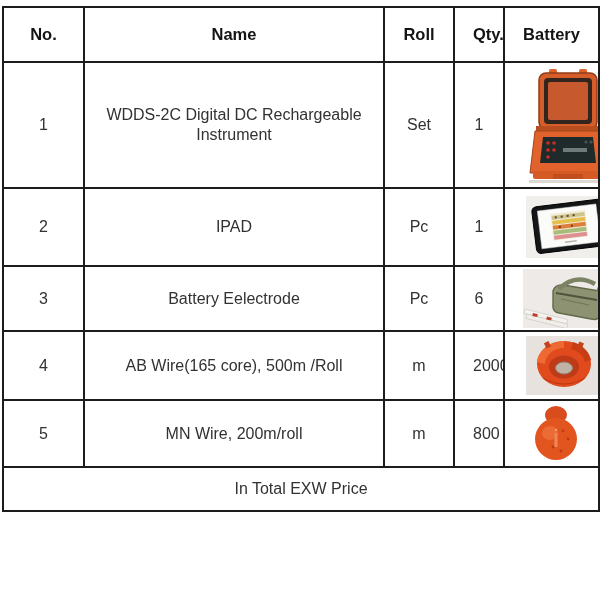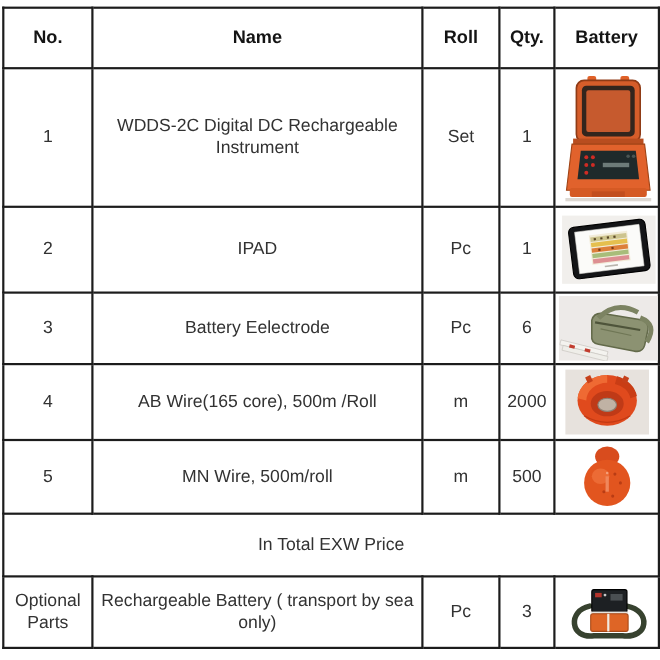--- a/index.html
+++ b/index.html
@@ -8,21 +8,21 @@
     font-family:"Liberation Sans", sans-serif;
   }
   table.quote{
     position:absolute;left:2px;top:6px;width:596px;
     border-collapse:collapse;table-layout:fixed;
   }
   table.quote td{
     border:2px solid #1c1c1c;
     text-align:center;vertical-align:middle;
     font-size:16px;color:#323232;line-height:1.25;
-    padding:2px 3px;overflow:hidden;
+    padding:2px 18px;overflow:hidden;
   }
   tr.hdr td{font-weight:bold;color:#141414;font-size:16.5px;}
   td.piccell{padding:0;}
   td.piccell svg{display:block;margin:0 auto;}
   .namecell{padding:2px 6px;}
 </style>
 </head>
 <body>
 
 <div class="canvas">
@@ -139,55 +139,37 @@
           <rect x="55" y="8" width="5" height="6" fill="#c6401a" transform="rotate(25 57 11)"></rect>
           <ellipse cx="41" cy="33" rx="15" ry="11.5" fill="#bf3a17"></ellipse>
           <ellipse cx="41" cy="34" rx="8.5" ry="6" fill="#c0b2a4" stroke="#8d8174" stroke-width="1"></ellipse>
           <path d="M20,44 Q41,56 62,44" stroke="#c23a14" stroke-width="1.2" fill="none"></path>
         </svg>
       </td>
     </tr>
 
     <tr style="height:63px">
       <td>5</td>
-      <td class="namecell">MN Wire, 500m/roll</td>
+      <td class="namecell">MN Wire, 200m/roll</td>
       <td>m</td>
-      <td>500</td>
+      <td>800</td>
       <td class="piccell">
         <svg width="66" height="61" viewBox="0 0 66 61" role="img" aria-label="orange wire roll photo">
           <ellipse cx="33" cy="12" rx="11" ry="9" fill="#d84c1e"></ellipse>
           <ellipse cx="33" cy="36" rx="21" ry="21" fill="#e2551f"></ellipse>
           <ellipse cx="27" cy="30" rx="8" ry="7" fill="#ec6b35"></ellipse>
           <circle cx="40" cy="28" r="1.4" fill="#b93c14"></circle>
               <circle cx="45" cy="36" r="1.4" fill="#b93c14"></circle>
           <circle cx="30" cy="44" r="1.4" fill="#b93c14"></circle>
               <circle cx="38" cy="48" r="1.4" fill="#b93c14"></circle>
           <rect x="31.5" y="30" width="3" height="14" fill="#f0875c"></rect>
           <circle cx="33" cy="27" r="1.2" fill="#f4a07a"></circle>
         </svg>
       </td>
     </tr>
 
-    <tr style="height:57px">
+    <tr style="height:44px">
       <td colspan="5">In Total EXW Price</td>
     </tr>
 
-    <tr style="height:63px">
-      <td>Optional Parts</td>
-      <td class="namecell">Rechargeable Battery ( transport by sea only)</td>
-      <td>Pc</td>
-      <td>3</td>
-      <td class="piccell">
-        <svg width="90" height="59" viewBox="0 0 90 59" role="img" aria-label="battery pack with strap photo">
-          <path d="M28,24 C8,28 10,54 32,51 L58,51 C82,54 84,28 62,24" stroke="#37422f" stroke-width="5" fill="none" stroke-linecap="round"></path>
-          <rect x="30" y="9" width="32" height="21" rx="2" fill="#1d2023" stroke="#000000"></rect>
-          <rect x="33" y="12" width="6" height="4" fill="#b5342c"></rect>
-          <rect x="47" y="13" width="11" height="6" fill="#4a4f52"></rect>
-          <circle cx="42" cy="14" r="1.3" fill="#c8c8c8"></circle>
-          <rect x="29" y="29" width="34" height="2" fill="#e8e4de"></rect>
-          <rect x="29" y="31" width="34" height="16" rx="2" fill="#de6526" stroke="#a84a18"></rect>
-          <rect x="44" y="31" width="2" height="16" fill="#f0e9e0"></rect>
-        </svg>
-      </td>
-    </tr>
   </tbody>
     </table>
 </div>
 
 </body></html>

